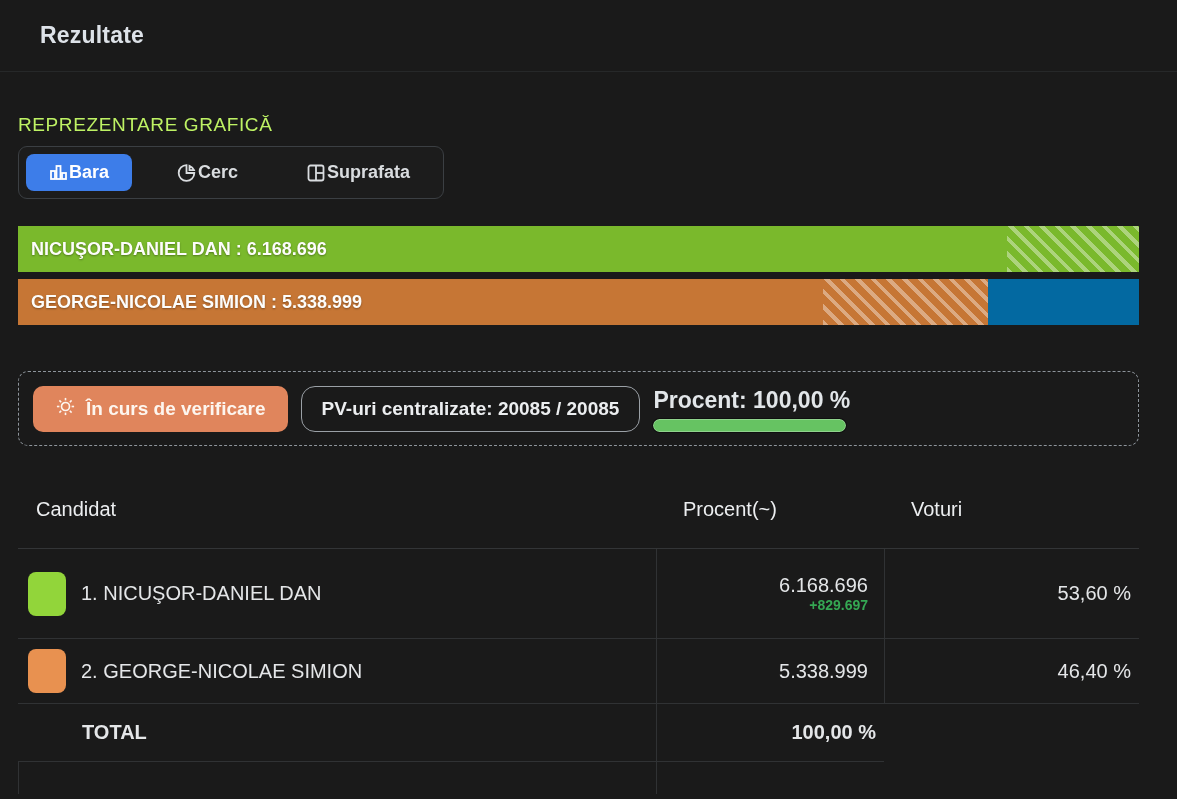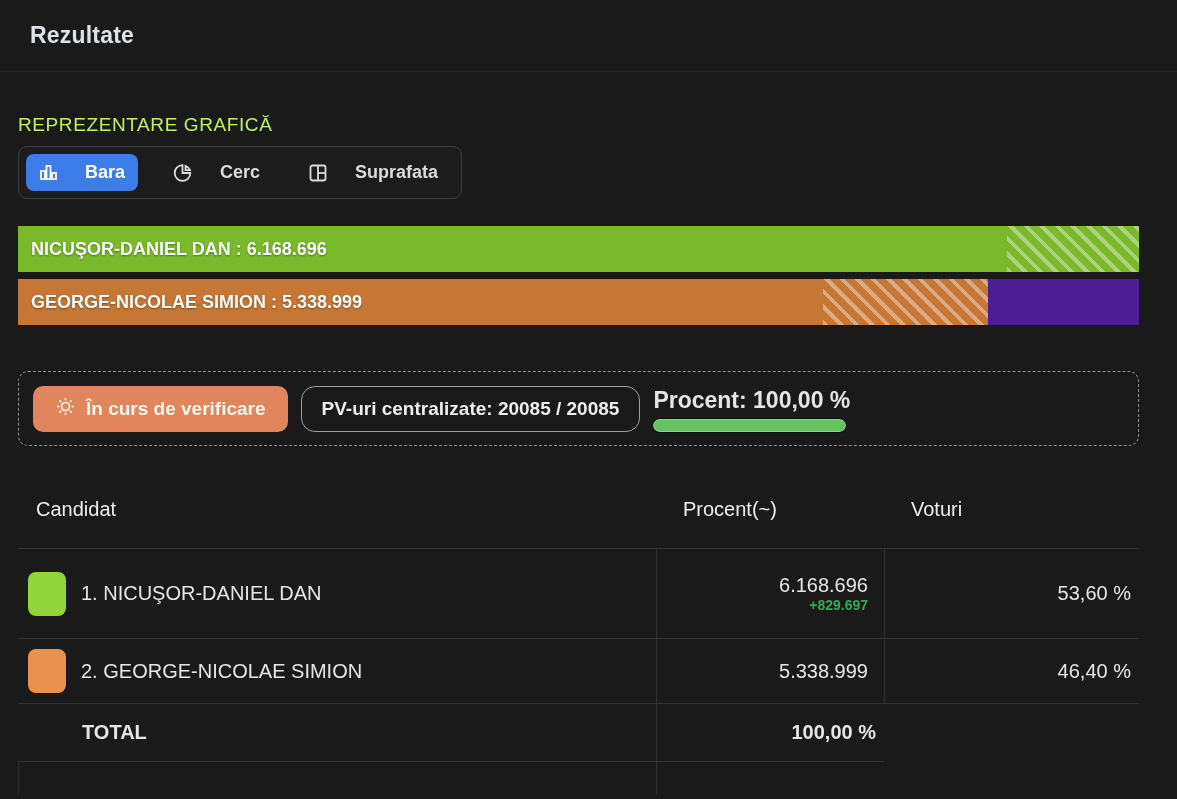--- a/index.html
+++ b/index.html
@@ -7,48 +7,48 @@
   body {
     background:#1a1a1a;
     font-family:"Liberation Sans","DejaVu Sans",sans-serif;
     color:#e6e8ea;
   }
   
   .top-header {
     height:72px; display:flex; align-items:center;
     padding-left:30px; border-bottom:1px solid #262829;
   }
-  .page-title { font-size:23px; font-weight:700; color:#dde2e8; letter-spacing:.2px; }
+  .page-title { font-size:23px; font-weight:700; color:#dde2e8; letter-spacing:.2px;margin-left:10px; }
 
   
   .content { padding:0 38px 0 18px; }
 
   .section-label {
     margin-top:42px; font-size:19px; color:#bef264; letter-spacing:.6px;
   }
 
   
   .tabgroup {
     margin-top:10px; display:inline-flex; align-items:center; gap:22px;
     border:1px solid #3b3f43; border-radius:9px; padding:7px 10px 7px 7px;
     background:#1c1c1c;
   }
   .tab {
-    display:flex; align-items:center; gap:27px;
+    display:flex; align-items:center; gap:1px;
     font-size:18px; font-weight:700; color:#d9dcdf;
-    padding:8px 13px; border-radius:8px; cursor:pointer; white-space:nowrap;
+    padding:8px 23px; border-radius:8px; cursor:pointer; white-space:nowrap;
   }
   .tab.active { background:#3d7de9; color:#ffffff; }
   .tab svg { display:block; }
 
   
   .bars { margin-top:27px; }
   .bar-track {
     position:relative; height:46px; margin-bottom:7px;
-    background:#4c1d95; overflow:hidden;
+    background:#0369a1; overflow:hidden;
   }
   .bar-fill { position:absolute; left:0; top:0; bottom:0; }
   .bar-hatch {
     position:absolute; right:0; top:0; bottom:0;
     background:repeating-linear-gradient(45deg,
       rgba(255,255,255,.38) 0 4px, rgba(255,255,255,0) 4px 11px);
   }
   .bar-label {
     position:absolute; left:13px; top:50%; transform:translateY(-50%);
     font-size:18px; font-weight:600; color:#fdfdfb;

